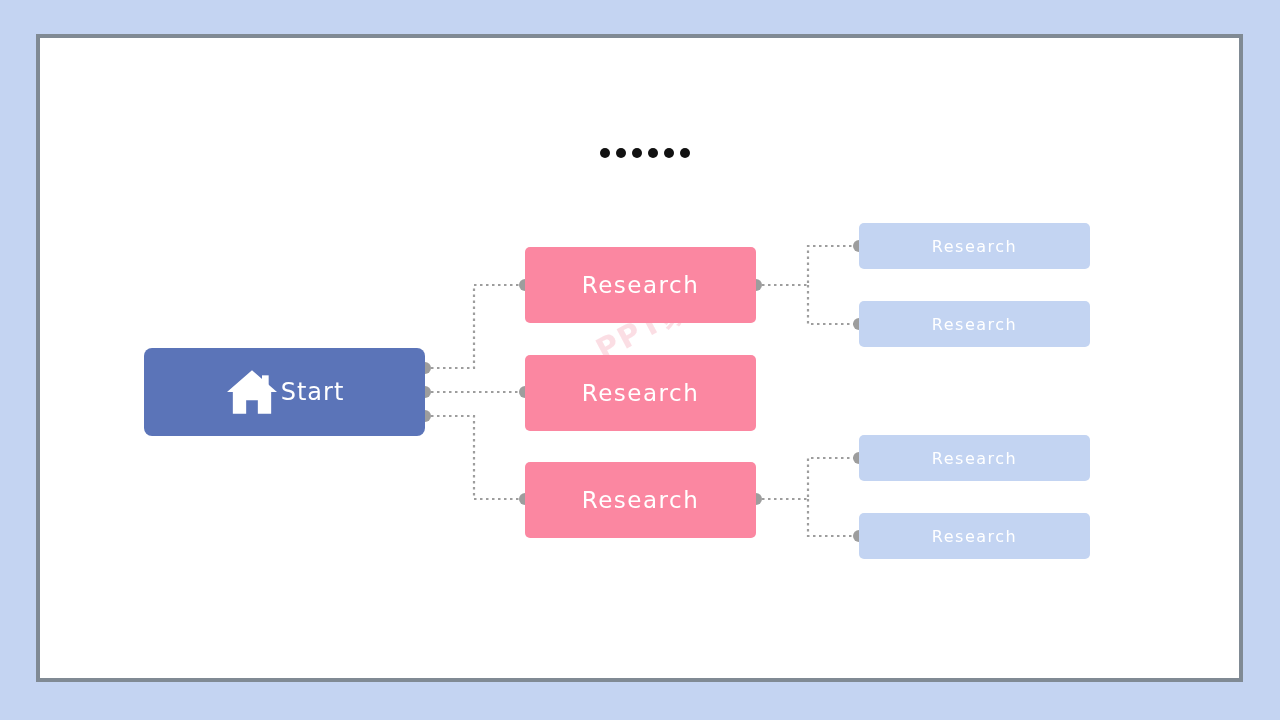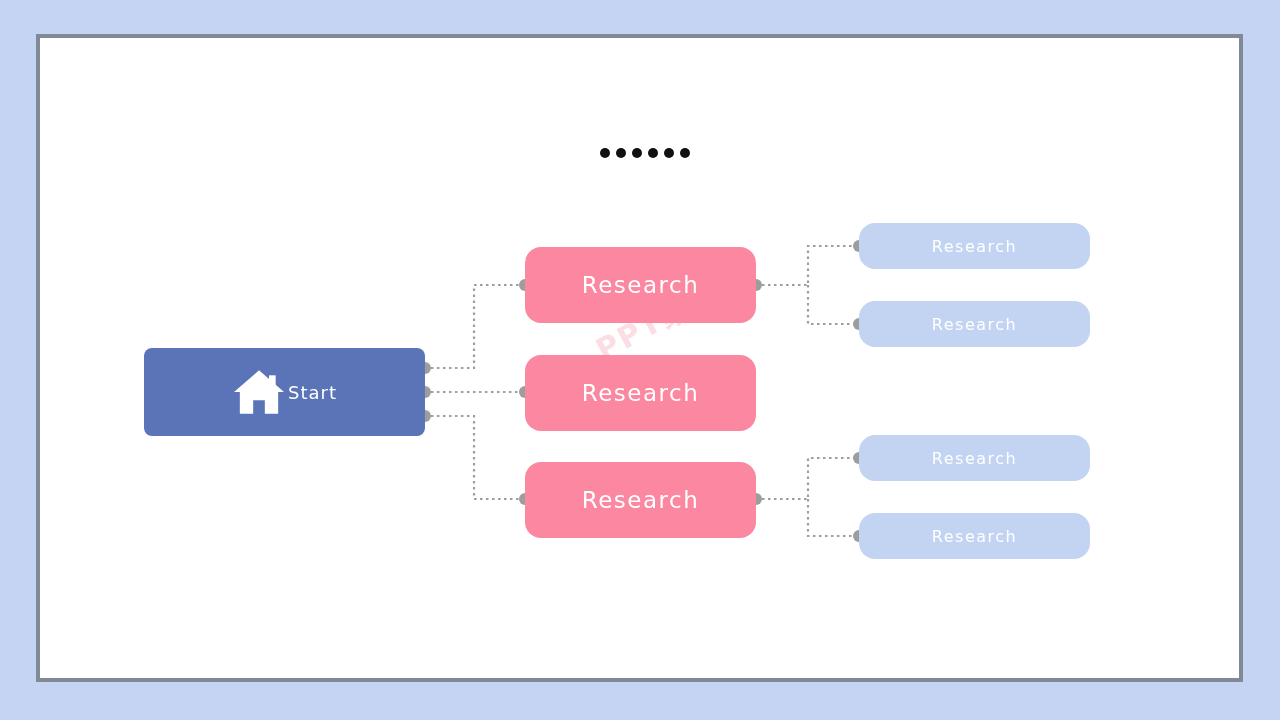--- a/index.html
+++ b/index.html
@@ -72,35 +72,35 @@
   }
 
   
   .node {
     position: absolute;
     box-sizing: border-box;
     display: flex;
     align-items: center;
     justify-content: center;
     color: #ffffff;
-    border-radius: 16px;
+    border-radius: 5px;
   }
 
   .node-start {
     background: #5b74b8;
     border-radius: 8px;
   }
   .node-start .start-inner {
     display: flex;
     align-items: center;
     justify-content: center;
     gap: 2px;
   }
   .node-start .label {
-    font-size: 18px;
+    font-size: 24px;
     letter-spacing: 1px;
     color: #ffffff;
   }
   .home-icon {
     width: 54px;
     height: 50px;
     display: block;
   }
 
   .node-level1 {

